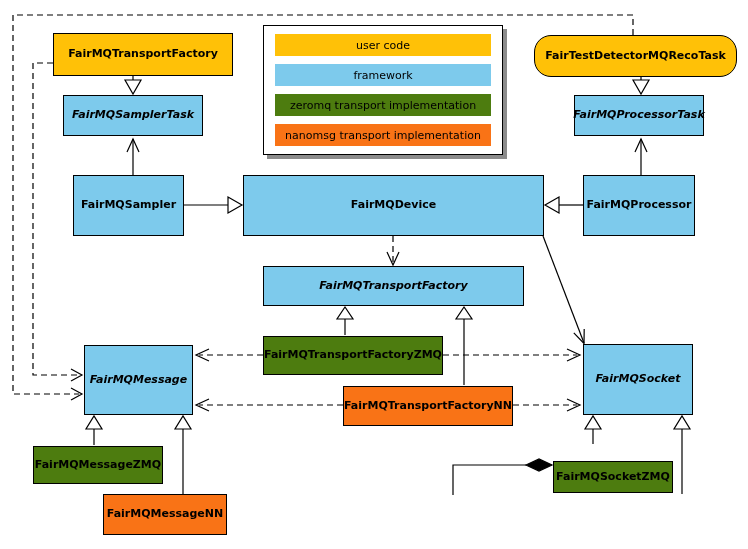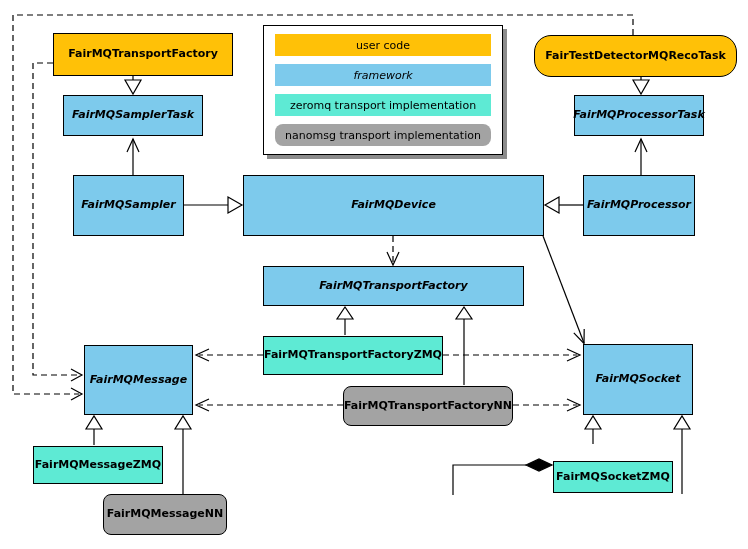--- a/index.html
+++ b/index.html
@@ -8,23 +8,23 @@
   .stage{position:relative;width:748px;height:549px;background:#fff;overflow:hidden;}
   svg.edges{position:absolute;left:0;top:0;z-index:3;pointer-events:none;}
   .node{
     position:absolute;box-sizing:border-box;z-index:2;
     border:1px solid #000;color:#000;
     display:flex;align-items:center;justify-content:center;text-align:center;
     font-weight:bold;font-size:11px;line-height:1.1;white-space:nowrap;
   }
   .node.abstract{font-style:italic;}
   .fill-yellow{background:#FFC107;}
-  .fill-blue{background:#7DCAEC;font-style:italic;}
-  .fill-red{background:#5eead4;}
-  .fill-green{background:#a3a3a3;border-radius:8px;}
+  .fill-blue{background:#7DCAEC;}
+  .fill-red{background:#4d7c0f;}
+  .fill-green{background:#f97316;}
   .legend{
     position:absolute;left:263px;top:25px;width:240px;height:130px;z-index:2;
     box-sizing:border-box;background:#fff;border:1px solid #000;
     box-shadow:4px 4px 0 #8c8c8c;
     display:flex;flex-direction:column;justify-content:space-evenly;padding:0 11px;
   }
   .legend-bar{
     height:22px;display:flex;align-items:center;justify-content:center;
     font-size:11px;color:#000;white-space:nowrap;
   }

